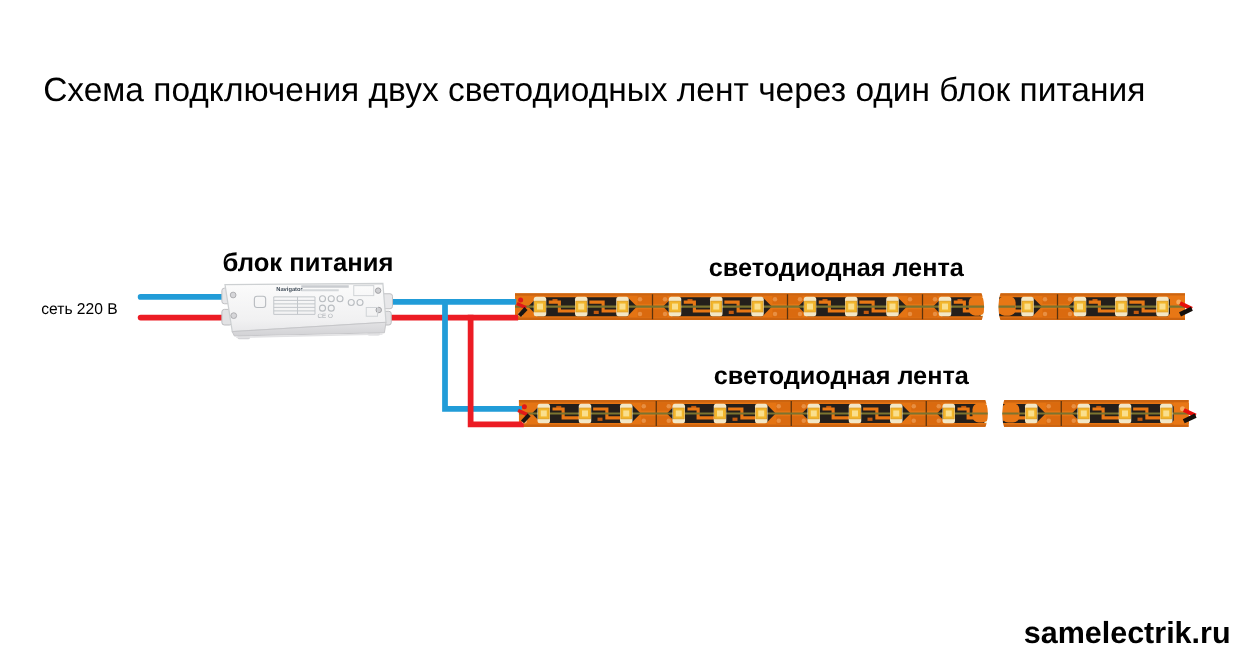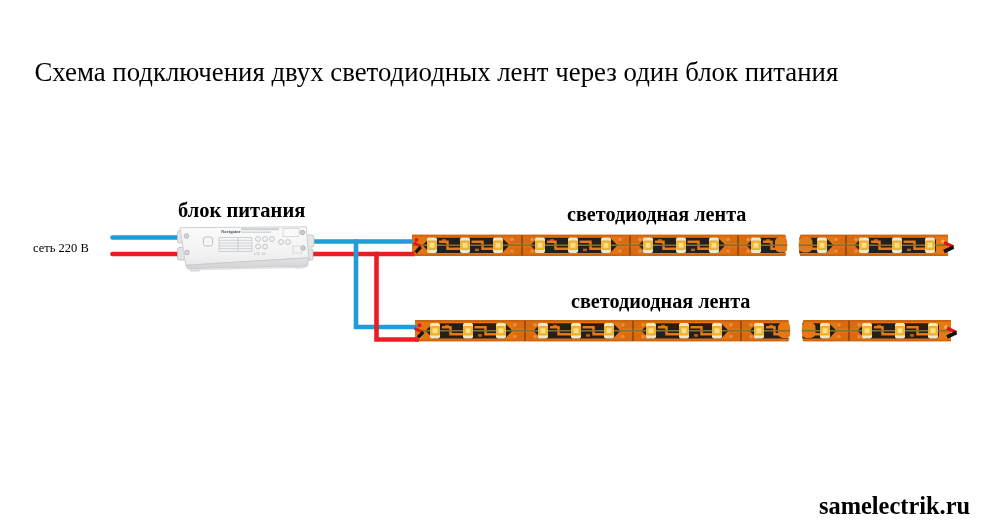--- a/index.html
+++ b/index.html
@@ -1,17 +1,17 @@
 <!DOCTYPE html>
 <html><head>
 <meta charset="utf-8">
 <style>
   html,body{margin:0;padding:0;background:#fff;}
   #canvas{position:relative;width:999px;height:528px;background:#fff;overflow:hidden;
-          font-family:Liberation Serif, serif;}
+          font-family:Liberation Sans, sans-serif;}
   svg{position:absolute;left:0;top:0;}
 </style>
 </head>
 <body>
 <div id="canvas">
 <svg width="999" height="528" viewBox="0 0 999 528">
   <defs>
     <linearGradient id="psu" x1="0" y1="0" x2="0" y2="1">
       <stop offset="0" stop-color="#fbfbfb"></stop>
       <stop offset="0.75" stop-color="#f1f1f2"></stop>

